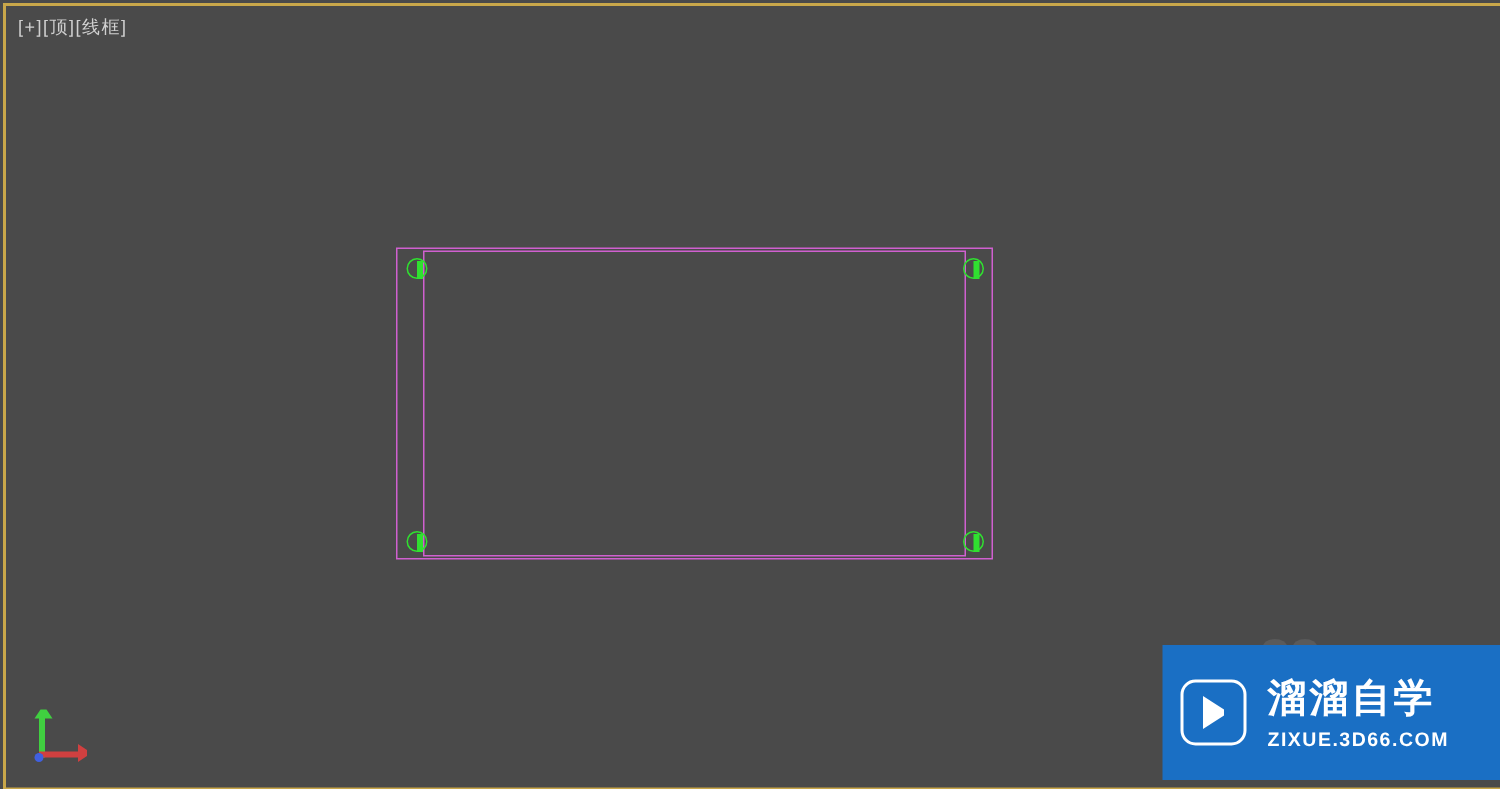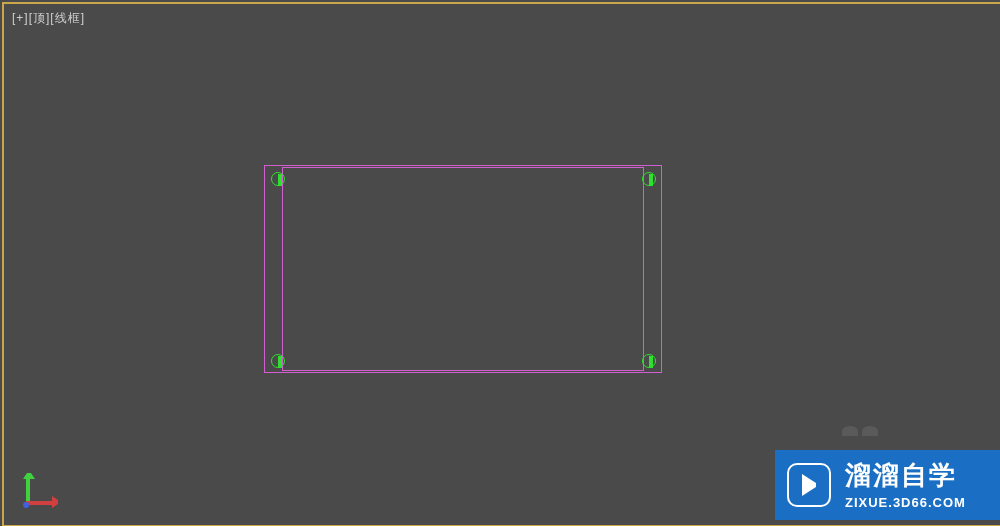--- a/index.html
+++ b/index.html
@@ -166,21 +166,21 @@
       height: 10px;
       background: #5a5a5a;
       border-radius: 50% 50% 0 0;
     }
     
     .watermark {
       position: absolute;
       bottom: 5px;
       right: 0;
       width: 225px;
-      height: 70px;
+      height: 90px;
       background: #1a6fc4;
       display: flex;
       align-items: center;
       padding: 0 12px;
       gap: 10px;
     }
     
     .watermark-icon {
       width: 44px;
       height: 44px;

